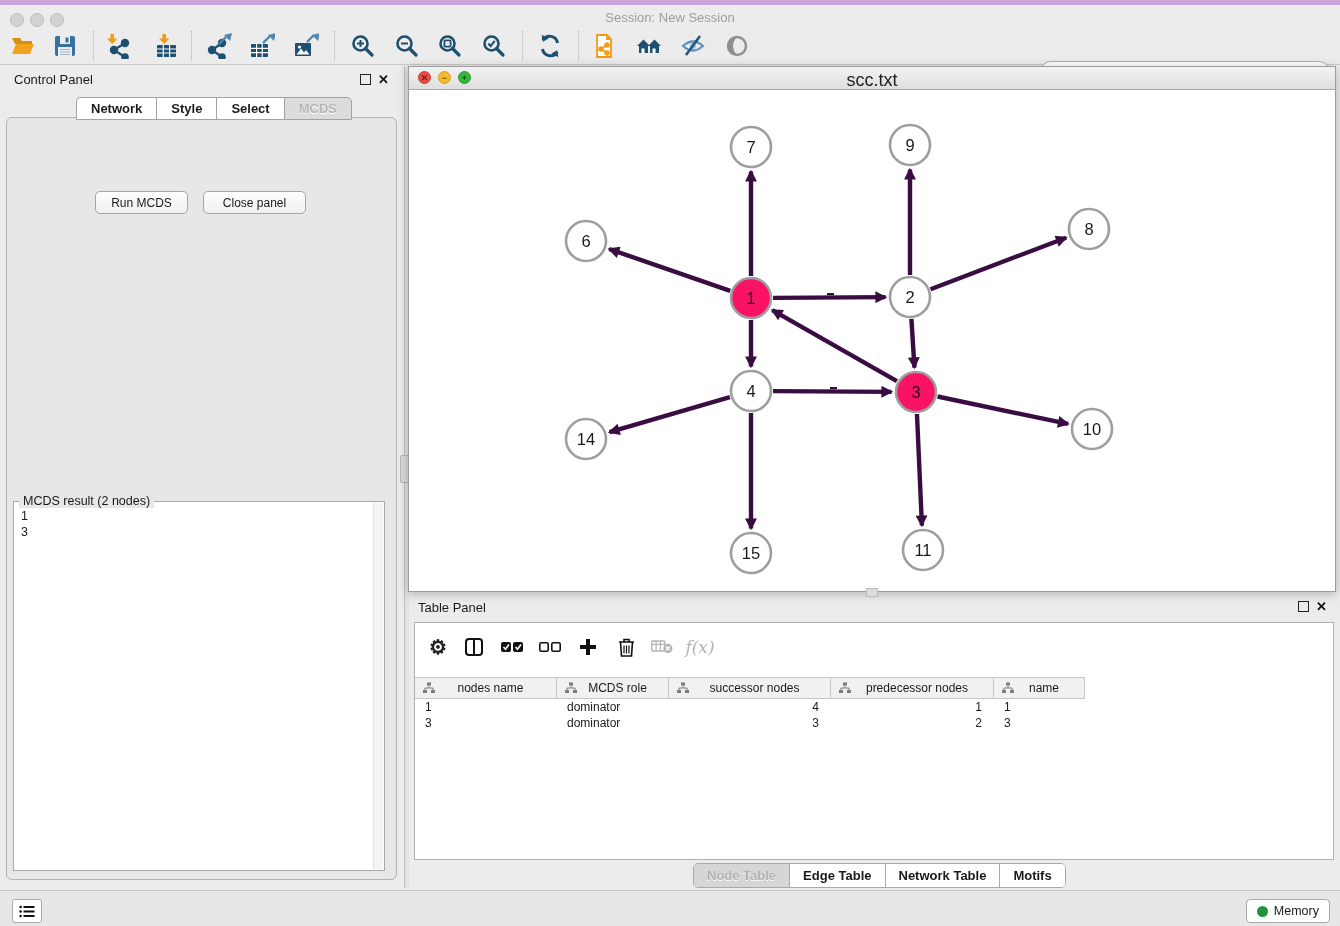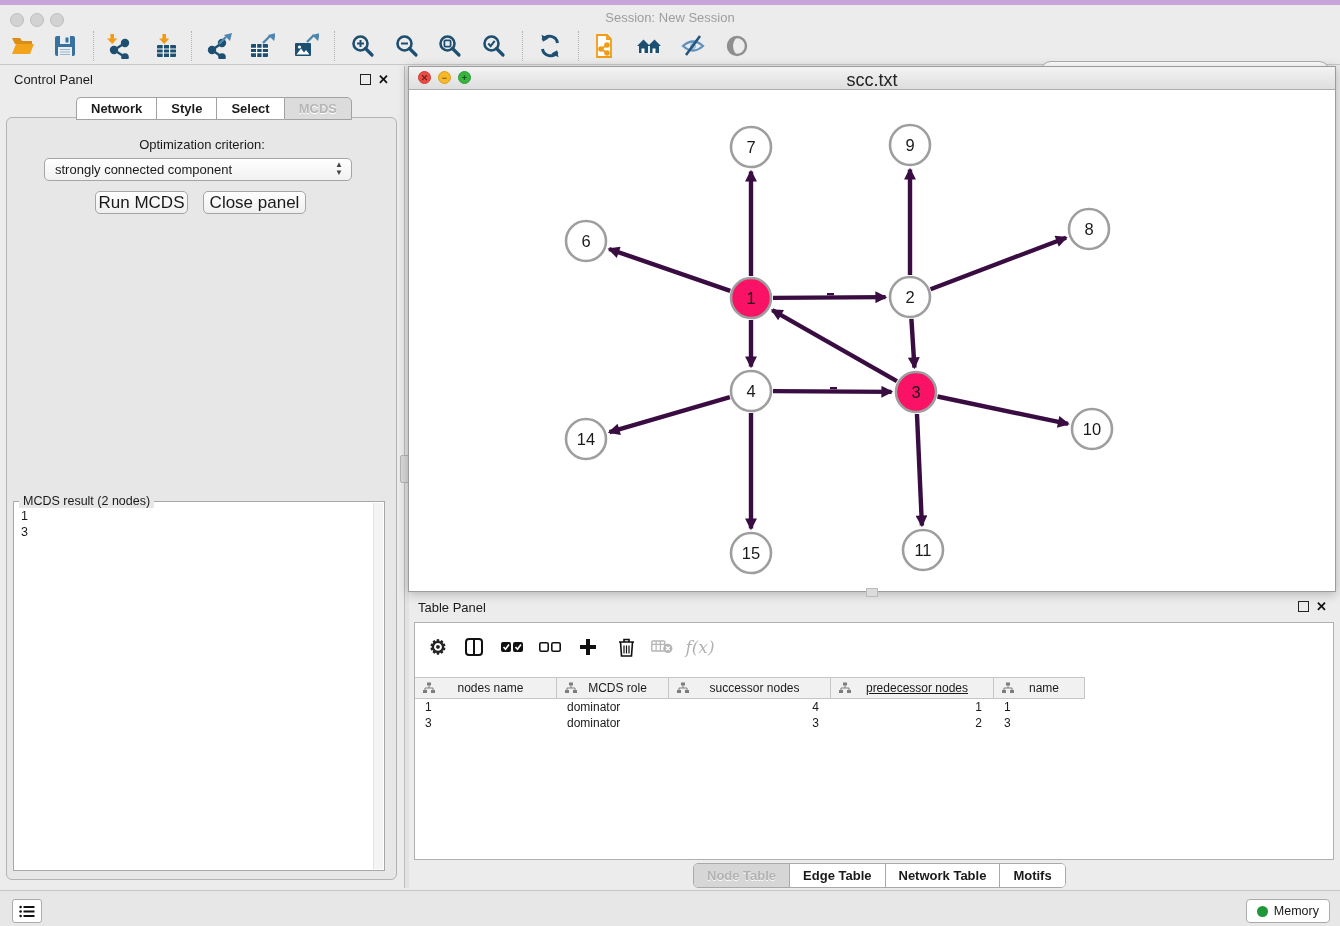--- a/index.html
+++ b/index.html
@@ -28,21 +28,21 @@
   .cp-tab{padding:3px 14px;background:#fff;border:1px solid #a2a2a2;border-right:none;font-weight:700;font-size:13px;}
   .cp-tab:first-child{border-radius:5px 0 0 0;}
   .cp-tab:last-child{border-right:1px solid #a2a2a2;border-radius:0 5px 0 0;}
   .cp-tab.active{background:#dcdcdc;color:#b5b5b5;text-shadow:0 1px 0 #fff;}
   #cp-body{left:6px;top:117px;width:391px;height:763px;background:#e7e7e7;border:1px solid #b3b3b3;border-radius:6px;box-sizing:border-box;}
   #opt-label{left:0;top:137px;width:404px;text-align:center;font-size:13px;}
   #opt-dropdown{left:44px;top:158px;width:308px;height:23px;background:linear-gradient(#fff,#f1f1f1);
       border:1px solid #a5a5a5;border-radius:5px;box-sizing:border-box;display:flex;align-items:center;padding-left:10px;font-size:13px;}
   #opt-stepper{position:absolute;right:8px;top:2px;display:flex;flex-direction:column;line-height:8px;font-size:8px;color:#444;}
   .mac-btn{background:linear-gradient(#fff,#efefef);border:1px solid #a5a5a5;border-radius:5px;
-      height:23px;display:flex;align-items:center;justify-content:center;font-size:17px;box-sizing:border-box;}
+      height:23px;display:flex;align-items:center;justify-content:center;font-size:12px;box-sizing:border-box;}
   #run-btn{left:95px;top:191px;width:93px;}
   #close-panel-btn{left:203px;top:191px;width:103px;}
   #result-group{left:13px;top:501px;width:372px;height:370px;border:1px solid #a8a8a8;box-sizing:border-box;background:#fff;}
   #result-legend{position:absolute;left:5px;top:-8px;background:#e7e7e7;padding:0 4px;font-size:12.5px;}
   #result-text{position:absolute;left:1px;top:4px;width:358px;height:360px;margin:0;border:none;
       font:12.5px "Liberation Sans",sans-serif;padding:2px 0 0 6px;line-height:16px;white-space:pre;}
   #result-scroll{position:absolute;right:1px;top:1px;width:9px;height:366px;background:#f4f4f4;border-left:1px solid #e3e3e3;}
   
   #v-split{left:404px;top:66px;width:4px;height:822px;background:#e3e3e3;border-left:1px solid #bdbdbd;}
   #v-grip{left:400px;top:455px;width:8px;height:26px;background:#d9d9d9;border:1px solid #b5b5b5;border-radius:2px;}
@@ -246,28 +246,20 @@
     <span class="float-ic"></span>
     <span class="close-ic">✕</span>
   </div>
   <div class="abs" id="cp-body"></div>
   <div class="abs" id="cp-tabs">
       <div class="cp-tab">Network</div>
       <div class="cp-tab">Style</div>
       <div class="cp-tab">Select</div>
       <div class="cp-tab active">MCDS</div>
     </div>
-  <div class="abs" id="opt-label">Optimization criterion:</div>
-  <div class="abs" id="opt-dropdown">
-    <span>strongly connected component</span>
-    <span id="opt-stepper">
-        <span>▲</span>
-        <span>▼</span>
-      </span>
-  </div>
   <div class="abs mac-btn" id="run-btn">Run MCDS</div>
   <div class="abs mac-btn" id="close-panel-btn">Close panel</div>
   <div class="abs" id="result-group">
     <div id="result-legend">MCDS result (2 nodes)</div>
     <pre id="result-text">1
 3</pre>
     <div id="result-scroll"></div>
   </div>
 
   <div class="abs" id="v-split"></div>
@@ -426,21 +418,21 @@
         </div>
         <div class="th" style="width: 162px; justify-content: space-between;">
           <svg class="hier" width="12" height="12" viewBox="0 0 12 12">
             <rect x="4" y="0.5" width="4" height="3" fill="#7d7d7d"></rect>
             <path d="M6 3.5v2.5M2 6h8M2 6v2M10 6v2" stroke="#7d7d7d" stroke-width="1" fill="none"></path>
             <rect x="0" y="8" width="4" height="3" fill="#7d7d7d"></rect>
             <rect x="8" y="8" width="4" height="3" fill="#7d7d7d"></rect>
           </svg>
           <span class="lbl">successor nodes</span>
         </div>
-        <div class="th" style="width: 163px; text-decoration: underline;">
+        <div class="th" style="width: 163px;">
           <svg class="hier" width="12" height="12" viewBox="0 0 12 12">
             <rect x="4" y="0.5" width="4" height="3" fill="#7d7d7d"></rect>
             <path d="M6 3.5v2.5M2 6h8M2 6v2M10 6v2" stroke="#7d7d7d" stroke-width="1" fill="none"></path>
             <rect x="0" y="8" width="4" height="3" fill="#7d7d7d"></rect>
             <rect x="8" y="8" width="4" height="3" fill="#7d7d7d"></rect>
           </svg>
           <span class="lbl">predecessor nodes</span>
         </div>
         <div class="th" style="width: 91px;">
           <svg class="hier" width="12" height="12" viewBox="0 0 12 12">

